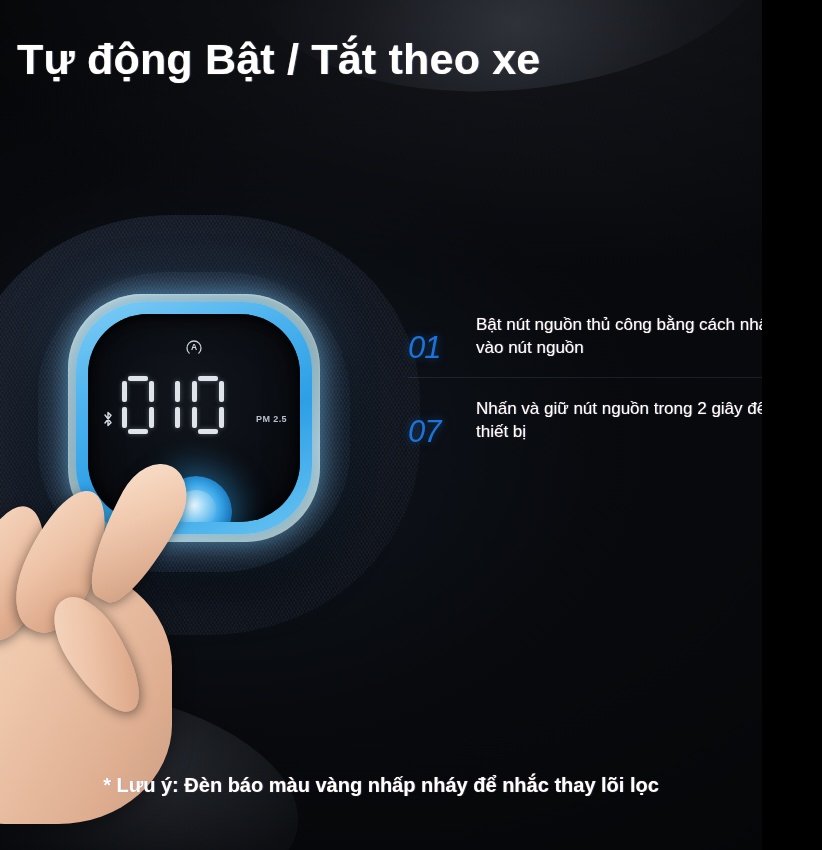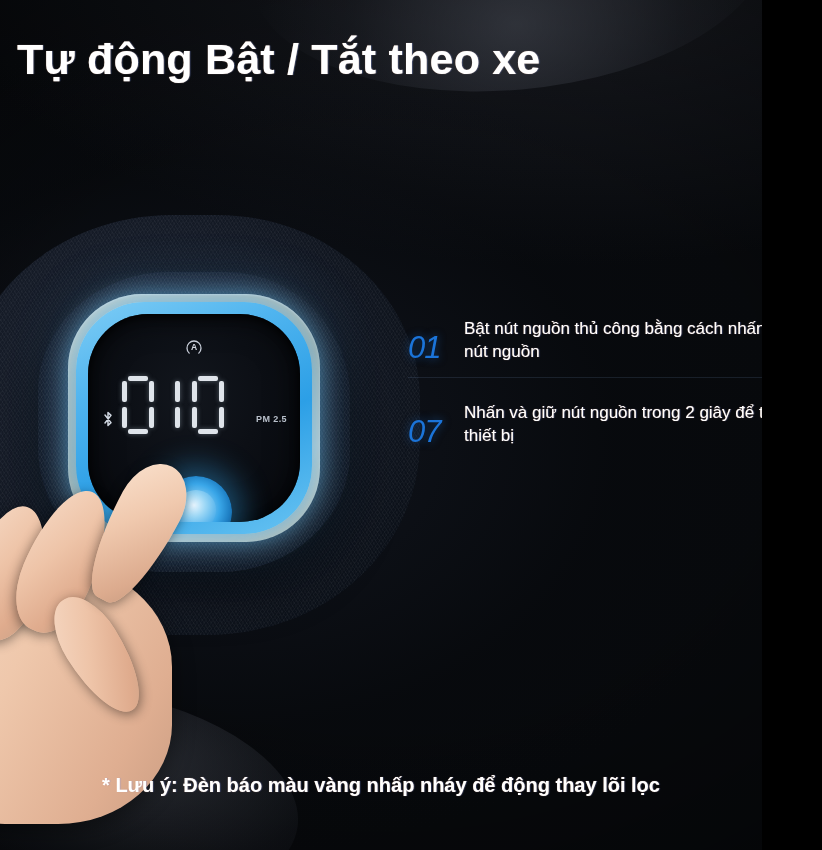--- a/index.html
+++ b/index.html
@@ -242,22 +242,23 @@
 
   
   #steps {
     position: absolute;
     left: 408px;
     top: 300px;
     width: 390px;
   }
   .step {
     display: flex;
-    align-items: flex-end;
+    align-items: center;
     padding: 10px 0 14px 0;
+    gap: 12px;
   }
   .step + .step {
     border-top: 1px solid rgba(120,150,190,.16);
     padding-top: 16px;
   }
   .step-number {
     flex: 0 0 auto;
     width: 56px;
     font-size: 31px;
     font-style: italic;
@@ -368,15 +369,15 @@
     <div class="step">
       <div class="step-number">01</div>
       <div class="step-text">Bật nút nguồn thủ công bằng cách nhấn vào nút nguồn</div>
     </div>
     <div class="step">
       <div class="step-number">07</div>
       <div class="step-text">Nhấn và giữ nút nguồn trong 2 giây để tắt thiết bị</div>
     </div>
   </div>
 
-  <div id="footer-note">* Lưu ý: Đèn báo màu vàng nhấp nháy để động thay lõi lọc</div>
+  <div id="footer-note">* Lưu ý: Đèn báo màu vàng nhấp nháy để nhắc thay lõi lọc</div>
 
 </div>
 
 </body></html>

